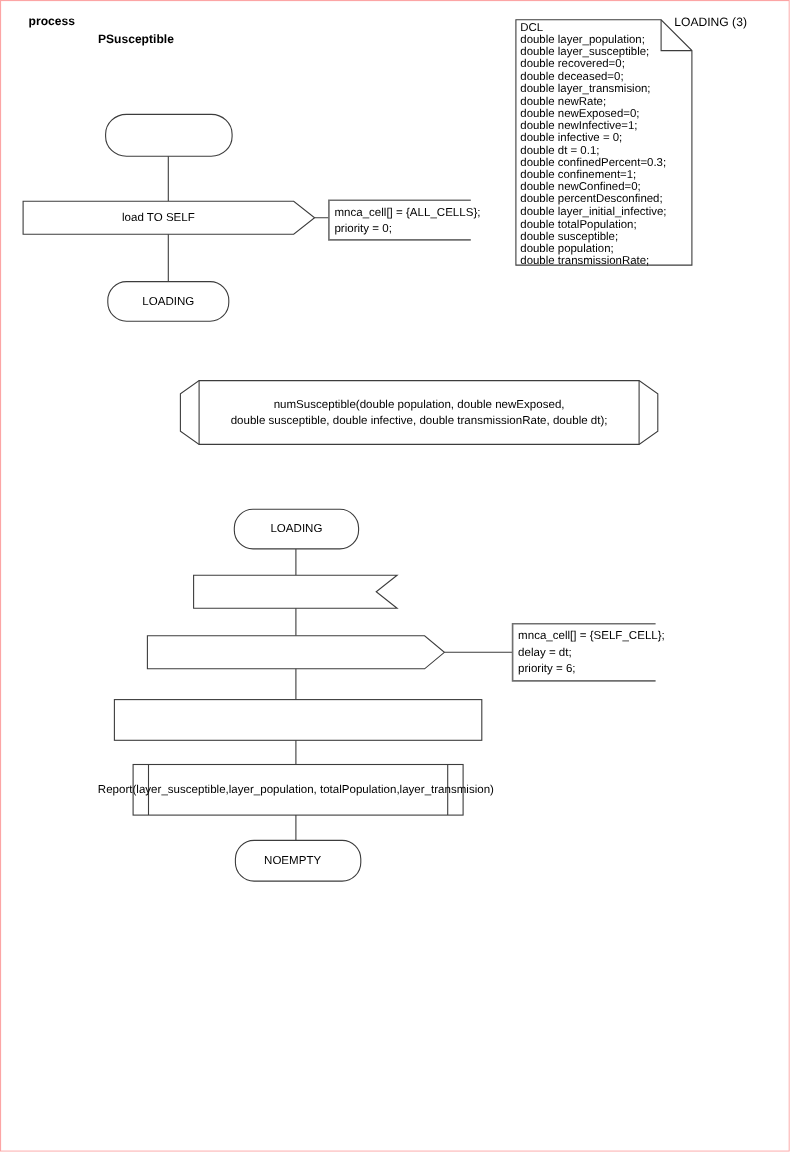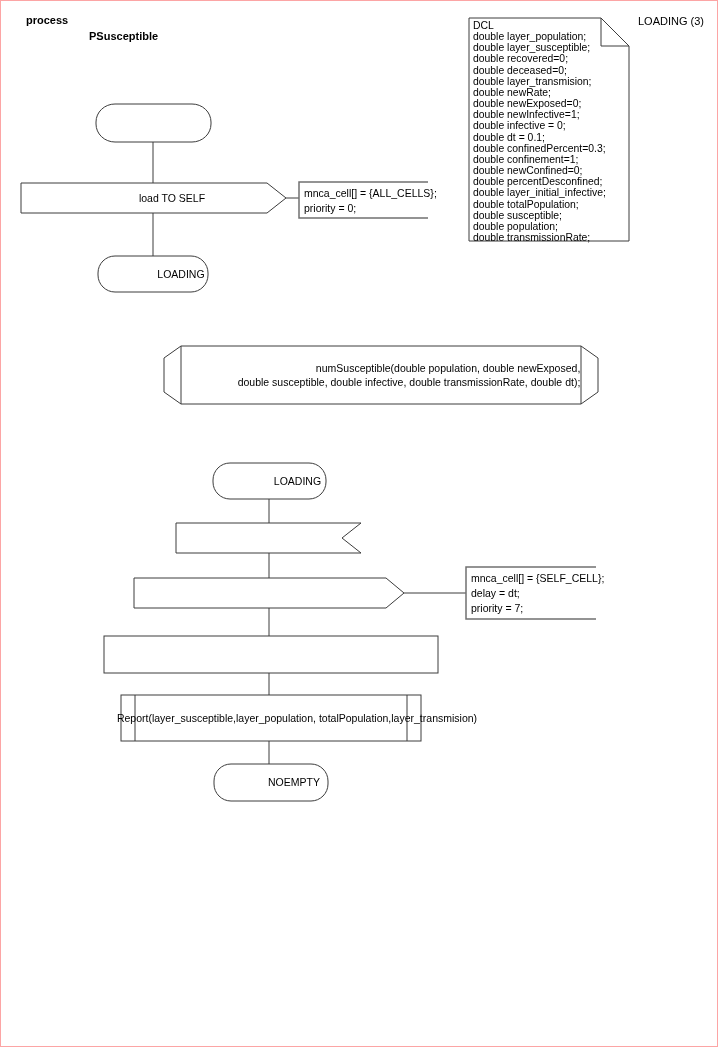--- a/index.html
+++ b/index.html
@@ -18,22 +18,21 @@
   .innerline{stroke:#3c3c3c;stroke-width:1;fill:none;}
   .lbl{
     position:absolute;
     font-size:10.5px;
     color:#000;
     line-height:1.35;
     white-space:pre-line;
   }
   .center{
     display:flex;align-items:center;justify-content:center;
-    text-align:right;
-    margin-left:28px;
+    text-align:center;
   }
   .b{font-weight:bold;font-size:11px;}
   .dcl{font-size:10.4px;line-height:11.15px;width:152px;}
   .cmt{line-height:15px;}
 </style>
 </head>
 <body>
 
 <div class="canvas">
 
@@ -66,21 +65,21 @@
     <line class="flowline" x1="268" y1="672" x2="268" y2="694"></line>
     <rect class="shape" x="120" y="694" width="300" height="46"></rect>
     <line class="innerline" x1="134" y1="694" x2="134" y2="740"></line>
     <line class="innerline" x1="406" y1="694" x2="406" y2="740"></line>
     <line class="flowline" x1="268" y1="740" x2="268" y2="763"></line>
     <rect class="shape" x="213" y="763" width="114" height="37" rx="17" ry="17"></rect>
   </svg>
 
   <div class="lbl b" style="left:25px;top:12px">process</div>
   <div class="lbl b" style="left:88px;top:28px">PSusceptible</div>
-  <div class="lbl" style="left:637px;top:13px;font-size:11px">LOADING (3)</div>
+  <div class="lbl" style="left:612px;top:13px;font-size:11px">LOADING (3)</div>
 
   <div class="lbl dcl" style="left:472px;top:19px">DCL
 double layer_population;
 double layer_susceptible;
 double recovered=0;
 double deceased=0;
 double layer_transmision;
 double newRate;
 double newExposed=0;
 double newInfective=1;
@@ -100,17 +99,17 @@
   <div class="lbl cmt" style="left:303px;top:185px">mnca_cell[] = {ALL_CELLS};
 priority = 0;</div>
   <div class="lbl center" style="left:97px;top:255px;width:110px;height:36px">LOADING</div>
 
   <div class="lbl center" style="left:163px;top:345px;width:434px;height:58px;line-height:14.5px">numSusceptible(double population, double newExposed,
 double susceptible, double infective, double transmissionRate, double dt);</div>
 
   <div class="lbl center" style="left:212px;top:462px;width:113px;height:36px">LOADING</div>
   <div class="lbl cmt" style="left:470px;top:570px">mnca_cell[] = {SELF_CELL};
 delay = dt;
-priority = 7;</div>
+priority = 6;</div>
   <div class="lbl center" style="left:88px;top:694px;width:360px;height:46px;white-space:nowrap">Report(layer_susceptible,layer_population, totalPopulation,layer_transmision)</div>
   <div class="lbl center" style="left:213px;top:763px;width:104px;height:37px">NOEMPTY</div>
 
 </div>
 
 </body></html>

